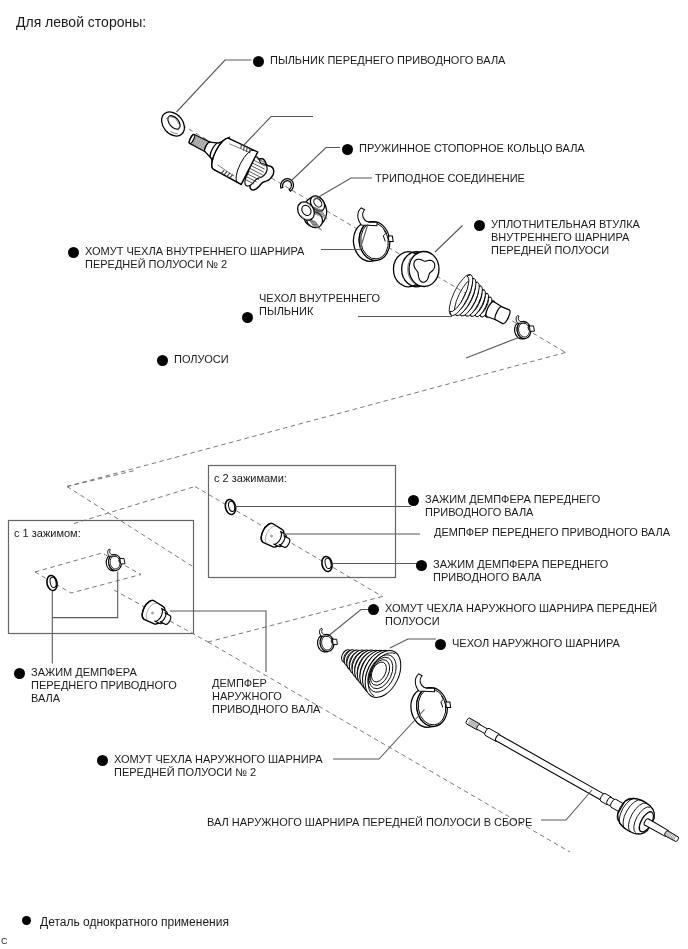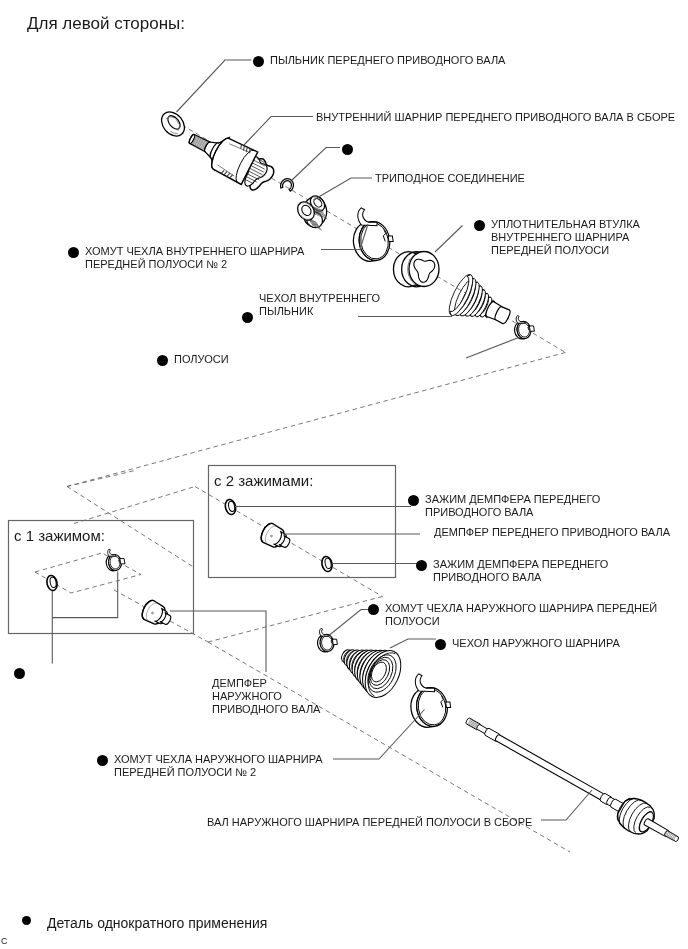--- a/index.html
+++ b/index.html
@@ -1,25 +1,25 @@
 <!DOCTYPE html>
 <html><head>
 <meta charset="utf-8">
 <style>
 html,body{margin:0;padding:0;background:#fff;}
 body{-webkit-font-smoothing:antialiased;width:688px;height:949px;font-family:"Liberation Sans",sans-serif;position:relative;overflow:hidden;}
 #stage{position:absolute;left:0;top:0;width:688px;height:949px;}
 .lbl{position:absolute;font-size:11px;color:#1a1a1a;white-space:pre;}
 .ln{height:13px;line-height:11px;}
 .bullet{position:absolute;width:11px;height:11px;border-radius:50%;background:#000;}
-#heading{position:absolute;left:16px;top:14px;font-size:17px;color:#1a1a1a;margin-left:11px;}
-#footnote{position:absolute;left:47px;top:915px;font-size:14px;color:#1a1a1a;}
+#heading{position:absolute;left:16px;top:14px;font-size:14px;color:#1a1a1a;}
+#footnote{position:absolute;left:40px;top:915px;font-size:12px;color:#1a1a1a;}
 #footbullet{position:absolute;left:22px;top:916px;width:9px;height:9px;border-radius:50%;background:#000;}
 #cornermark{position:absolute;left:1px;top:936px;font-size:9px;color:#1a1a1a;}
-.inset-title{position:absolute;font-size:15px;color:#1a1a1a;}
+.inset-title{position:absolute;font-size:11px;color:#1a1a1a;}
 svg#art{position:absolute;left:0;top:0;width:688px;height:949px;}
 </style>
 </head>
 <body>
 
 <div id="stage">
 <svg id="art" viewBox="0 0 688 949" xmlns="http://www.w3.org/2000/svg">
 <g fill="none" stroke="#6a6a6a" stroke-width="0.9" stroke-dasharray="4.5,3.5">
 <path d="M182 125 L565.5 352.5"></path>
 <path d="M565.5 352.5 L67 486.5"></path>
@@ -302,41 +302,42 @@
 <path d="M466.0 358.0 L520.0 337.0"></path>
 <path d="M329.5 635.0 L361.0 609.5 L369.0 609.5"></path>
 <path d="M390.0 648.0 L408.0 639.0 L436.0 639.0"></path>
 <path d="M333.0 759.0 L379.0 759.0 L424.5 709.5"></path>
 <path d="M541.0 820.0 L566.0 820.0 L592.0 790.0"></path>
 </g>
 </svg>
 <div id="heading">Для левой стороны:</div>
 <div class="bullet" style="left:253px;top:56px"></div>
 <div class="lbl" style="left:270px;top:55px"><div class="ln">ПЫЛЬНИК ПЕРЕДНЕГО ПРИВОДНОГО ВАЛА</div></div>
-<div class="lbl" style="left:316px;top:112px"><div class="ln">ВНУТРЕННИЙ ШАРНИР ПЕРЕДНЕГО ПРИВОДНОГО ВАЛА В СБОРЕ</div></div>
 <div class="bullet" style="left:342px;top:144px"></div>
+<div class="lbl" style="left:359px;top:143px"><div class="ln">ПРУЖИННОЕ СТОПОРНОЕ КОЛЬЦО ВАЛА</div></div>
 <div class="lbl" style="left:375px;top:173px"><div class="ln">ТРИПОДНОЕ СОЕДИНЕНИЕ</div></div>
 <div class="bullet" style="left:474px;top:220px"></div>
 <div class="lbl" style="left:491px;top:219px"><div class="ln">УПЛОТНИТЕЛЬНАЯ ВТУЛКА</div><div class="ln">ВНУТРЕННЕГО ШАРНИРА</div><div class="ln">ПЕРЕДНЕЙ ПОЛУОСИ</div></div>
 <div class="bullet" style="left:68px;top:247px"></div>
 <div class="lbl" style="left:85px;top:246px"><div class="ln">ХОМУТ ЧЕХЛА ВНУТРЕННЕГО ШАРНИРА</div><div class="ln">ПЕРЕДНЕЙ ПОЛУОСИ № 2</div></div>
 <div class="bullet" style="left:242px;top:312px"></div>
 <div class="lbl" style="left:259px;top:293px"><div class="ln">ЧЕХОЛ ВНУТРЕННЕГО</div><div class="ln">ПЫЛЬНИК</div></div>
 <div class="bullet" style="left:157px;top:355px"></div>
 <div class="lbl" style="left:174px;top:354px"><div class="ln">ПОЛУОСИ</div></div>
 <div class="bullet" style="left:408px;top:495px"></div>
 <div class="lbl" style="left:425px;top:494px"><div class="ln">ЗАЖИМ ДЕМПФЕРА ПЕРЕДНЕГО</div><div class="ln">ПРИВОДНОГО ВАЛА</div></div>
 <div class="lbl" style="left:434px;top:527px"><div class="ln">ДЕМПФЕР ПЕРЕДНЕГО ПРИВОДНОГО ВАЛА</div></div>
 <div class="bullet" style="left:416px;top:560px"></div>
 <div class="lbl" style="left:433px;top:559px"><div class="ln">ЗАЖИМ ДЕМПФЕРА ПЕРЕДНЕГО</div><div class="ln">ПРИВОДНОГО ВАЛА</div></div>
 <div class="bullet" style="left:368px;top:604px"></div>
 <div class="lbl" style="left:385px;top:603px"><div class="ln">ХОМУТ ЧЕХЛА НАРУЖНОГО ШАРНИРА ПЕРЕДНЕЙ</div><div class="ln">ПОЛУОСИ</div></div>
 <div class="bullet" style="left:435px;top:639px"></div>
 <div class="lbl" style="left:452px;top:638px"><div class="ln">ЧЕХОЛ НАРУЖНОГО ШАРНИРА</div></div>
 <div class="bullet" style="left:14px;top:668px"></div>
+<div class="lbl" style="left:31px;top:667px"><div class="ln">ЗАЖИМ ДЕМПФЕРА</div><div class="ln">ПЕРЕДНЕГО ПРИВОДНОГО</div><div class="ln">ВАЛА</div></div>
 <div class="lbl" style="left:212px;top:678px"><div class="ln">ДЕМПФЕР</div><div class="ln">НАРУЖНОГО</div><div class="ln">ПРИВОДНОГО ВАЛА</div></div>
 <div class="bullet" style="left:97px;top:755px"></div>
 <div class="lbl" style="left:114px;top:754px"><div class="ln">ХОМУТ ЧЕХЛА НАРУЖНОГО ШАРНИРА</div><div class="ln">ПЕРЕДНЕЙ ПОЛУОСИ № 2</div></div>
 <div class="lbl" style="left:207px;top:817px"><div class="ln">ВАЛ НАРУЖНОГО ШАРНИРА ПЕРЕДНЕЙ ПОЛУОСИ В СБОРЕ</div></div>
 <div class="inset-title" style="left:14px;top:527px">с 1 зажимом:</div>
 <div class="inset-title" style="left:214px;top:472px">с 2 зажимами:</div>
 <div id="footbullet"></div>
 <div id="footnote">Деталь однократного применения</div>
 <div id="cornermark">C</div>
 </div>

